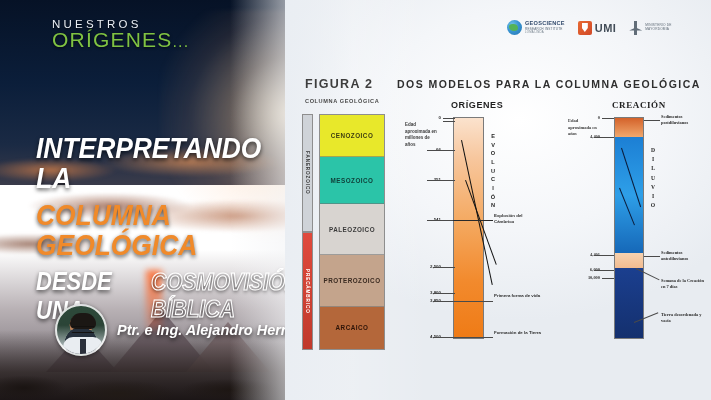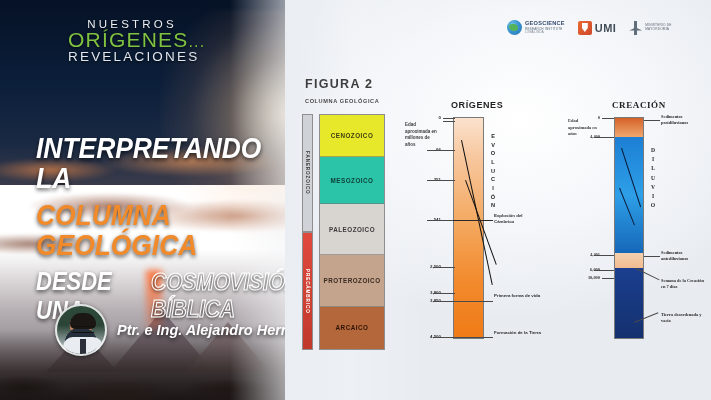--- a/index.html
+++ b/index.html
@@ -81,21 +81,21 @@
       radial-gradient(ellipse 80px 20px at 120px 64px, #211a16 0%, rgba(20,16,14,0) 70%),
       radial-gradient(ellipse 70px 16px at 230px 60px, #1d1613 0%, rgba(20,16,14,0) 70%),
       linear-gradient(to bottom, rgba(40,32,30,0.0) 0%, rgba(34,26,24,0.75) 60%, rgba(24,18,18,0.95) 100%);
   }
   .left-fade {
     position: absolute; right: 0; top: 0; width: 110px; height: 400px;
     background: linear-gradient(to right, rgba(245,245,247,0) 0%, rgba(243,244,246,0.55) 45%, rgba(246,247,249,0.95) 82%, #f7f8fa 100%);
   }
 
   
-  .brand { position: absolute; left: 68px; top: 18px; width: 128px; text-align: center; }
+  .brand { position: absolute; left: 52px; top: 18px; width: 128px; }
   .brand-l1 {
     color: #e9eef5; font-size: 11.5px; letter-spacing: 3.2px; font-weight: 400;
     text-shadow: 0 1px 2px rgba(0,0,0,0.8);
   }
   .brand-l2 {
     color: #7fc242; font-size: 21px; letter-spacing: 1.2px; font-weight: 400;
     margin-top: -2px; text-shadow: 0 1px 3px rgba(0,0,0,0.75);
   }
   .brand-l2 .dots { color: #7fc242; font-size: 16px; }
   .brand-l3 {
@@ -347,21 +347,20 @@
     </div>
     <div class="left-foreground"></div>
     <div class="left-fade"></div>
   </div>
 
   <div class="brand">
     <div class="brand-l1">NUESTROS</div>
     <div class="brand-l2">
       <span>ORÍGENES</span><span class="dots">...</span>
     </div>
-    <div class="brand-l3">REVELACIONES</div>
   </div>
 
   <div class="title-block">
     <div class="t-line t1">INTERPRETANDO LA</div>
     <div class="t-line t2">COLUMNA GEOLÓGICA</div>
     <div class="t3row">
       <div class="t3">DESDE UNA</div>
       <div class="t4">COSMOVISIÓN BÍBLICA</div>
     </div>
   </div>
@@ -412,20 +411,21 @@
     </div>
 
     <div class="geo-col">
       <div class="geo-band" style="height:18%;background:#e8e82a;color:#3d3d10">CENOZOICO</div>
       <div class="geo-band" style="height:20%;background:#2bc4a8;color:#10403a">MESOZOICO</div>
       <div class="geo-band" style="height:22%;background:#d8d4d0;color:#3a3a3a">PALEOZOICO</div>
       <div class="geo-band" style="height:22%;background:#c4a48c;color:#3a2a20">PROTEROZOICO</div>
       <div class="geo-band" style="height:18%;background:#b4673a;color:#2e1408">ARCAICO</div>
     </div>
 
+    <div class="models-title">DOS MODELOS PARA LA COLUMNA GEOLÓGICA</div>
 
     <div class="evo-wrap">
       <div class="evo-head">ORÍGENES</div>
       <div class="evo-axis-label">Edad aproximada en millones de años</div>
       <div class="evo-bar"></div>
       <div class="evo-slash"></div>
       <div class="evo-slash2"></div>
       <div class="evo-vert">E<br>V<br>O<br>L<br>U<br>C<br>I<br>Ó<br>N</div>
 
       <div class="tick" style="left:40px;top:17.5px;width:12px"></div>

